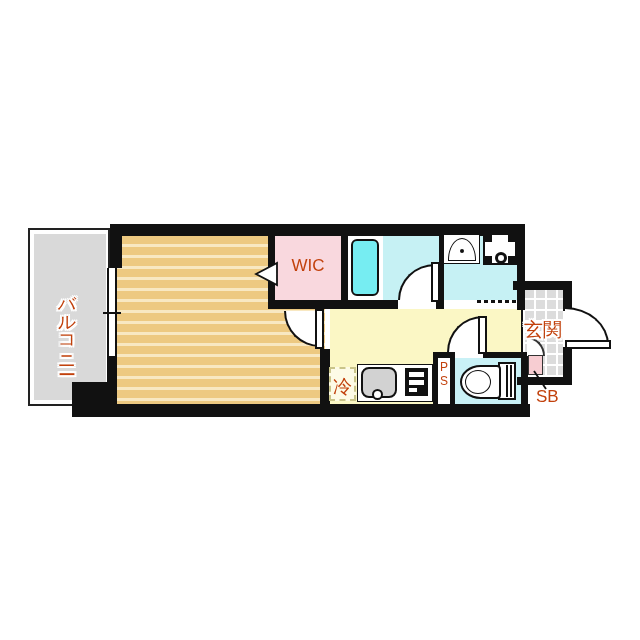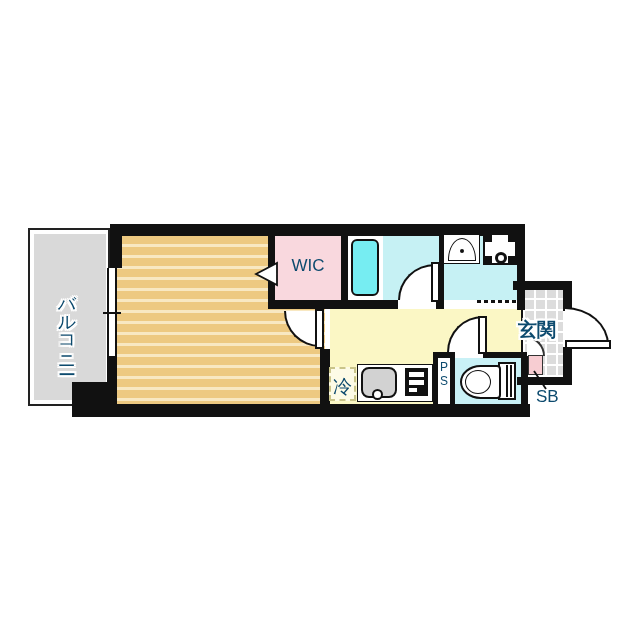--- a/index.html
+++ b/index.html
@@ -2,21 +2,21 @@
 <html><head>
 <meta charset="utf-8">
 <style>
   html,body{margin:0;padding:0;background:#fff;}
   .canvas{position:relative;width:640px;height:640px;background:#fff;overflow:hidden;
           font-family:"Liberation Sans", sans-serif;}
   .abs{position:absolute;}
   .wall{position:absolute;background:#111;}
   .halo{text-shadow:-2px -2px 0 #fff,2px -2px 0 #fff,-2px 2px 0 #fff,2px 2px 0 #fff,
         0 -2px 0 #fff,0 2px 0 #fff,-2px 0 0 #fff,2px 0 0 #fff;}
-  .label{position:absolute;color:#0c4a6e;}
+  .label{position:absolute;color:#c2410c;}
   .leaf{position:absolute;background:#fff;border:2px solid #111;box-sizing:border-box;}
   .disc{position:absolute;background:#fff;box-sizing:border-box;}
 </style>
 </head>
 <body>
 
 <div class="canvas">
 
   <div class="abs" style="left:28px;top:228px;width:82px;height:178px;background:#fff;border:2px solid #222;box-sizing:border-box;"></div>
   <div class="abs" style="left:34px;top:234px;width:72px;height:166px;background:#d9d9d9;"></div>
@@ -122,21 +122,21 @@
   </svg>
 
   <div class="label halo" style="left:53px;top:272px;width:28px;height:104px;writing-mode:vertical-rl;
               font-size:18px;line-height:28px;text-align:center;">バルコニー</div>
 
   <div class="label halo" style="left:110px;top:275px;width:180px;text-align:center;font-size:39px;font-weight:bold;line-height:41px;">
   </div>
 
   <div class="label" style="left:275px;top:256px;width:66px;text-align:center;font-size:17px;">WIC</div>
 
-  <div class="label halo" style="left:518px;top:317px;width:50px;font-size:19px;font-weight:bold;">玄関</div>
+  <div class="label halo" style="left:518px;top:317px;width:50px;text-align:center;font-size:19px;font-weight:normal;">玄関</div>
 
   <div class="label" style="left:329px;top:374px;width:27px;text-align:center;font-size:19px;">冷</div>
 
   <div class="label" style="left:438px;top:360px;width:12px;text-align:center;font-size:12px;line-height:14px;">
     <div>P</div>
     <div>S</div>
   </div>
 
   <div class="label" style="left:536px;top:387px;width:34px;font-size:17px;">SB</div>
 

